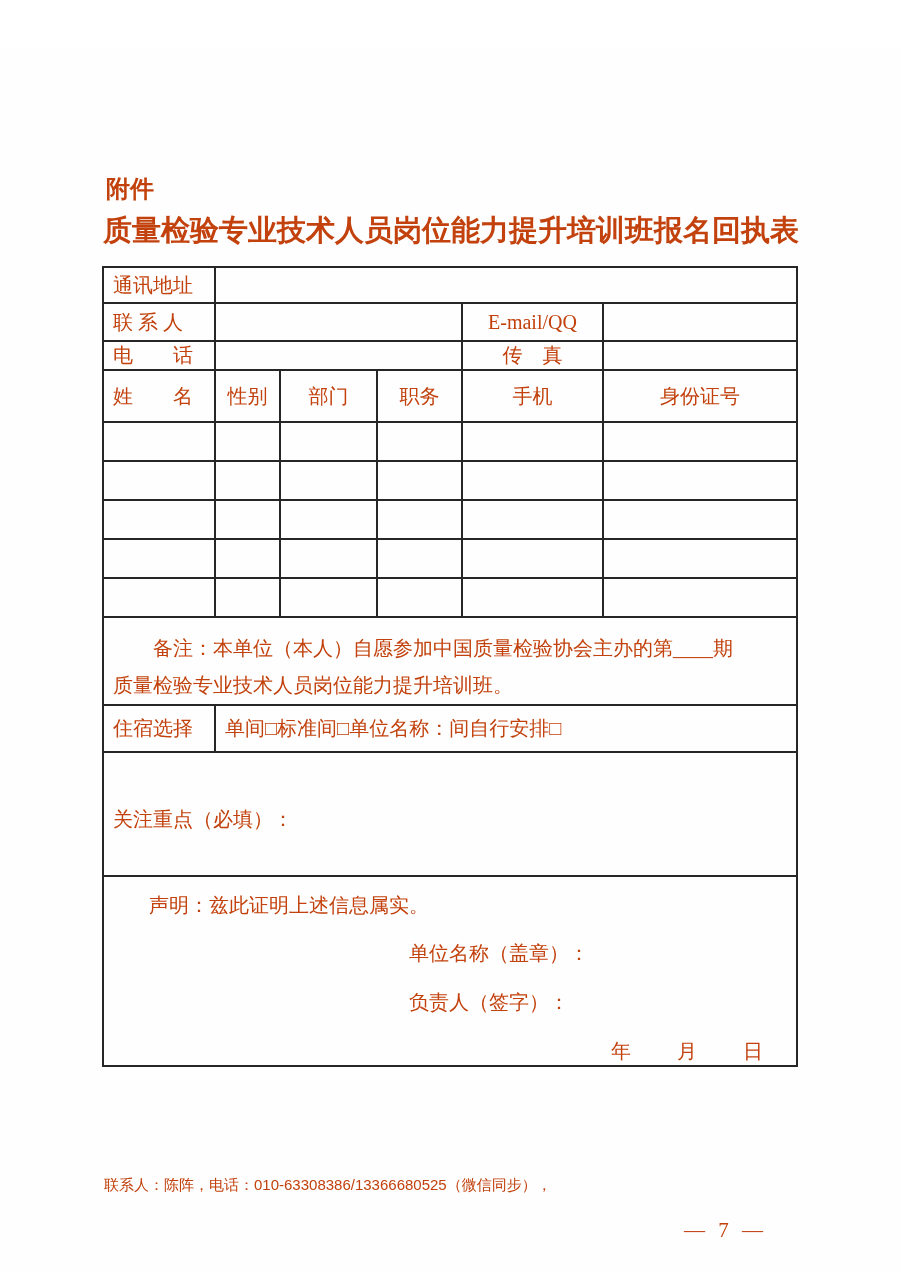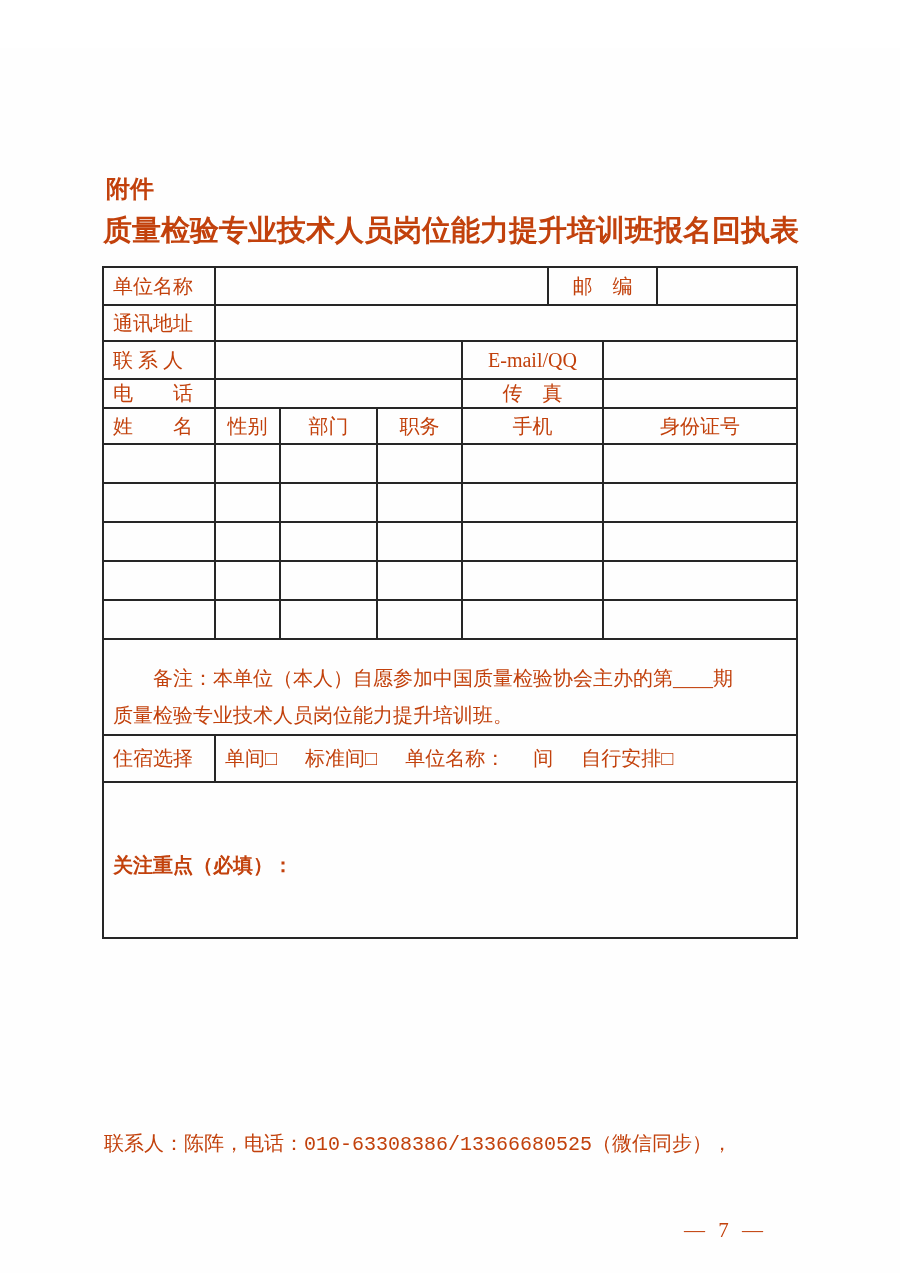--- a/index.html
+++ b/index.html
@@ -32,40 +32,40 @@
     border:2px solid #262626;
     padding:0 9px;
     vertical-align:middle;
     overflow:hidden;
   }
   td.lbl { text-align:left; white-space:nowrap; }
   td.ctr { text-align:center; padding:0 2px; white-space:nowrap; }
   tr.r-std   { height:38px; }
   tr.r-addr  { height:36px;padding-left:24px; }
   tr.r-tel   { height:26px; }
-  tr.r-head  { height:36px; }
+  tr.r-head  { height:52px; }
   tr.r-empty { height:39px; }
   tr.r-remark { height:81px; }
   tr.r-accom  { height:47px; }
-  tr.r-focus  { height:156px;font-weight:bold; }
+  tr.r-focus  { height:124px; }
   tr.r-decl   { height:189px; }
   td.top { vertical-align:top; }
-  .remark-wrap { padding-top:20px; line-height:37px; }
+  .remark-wrap { padding-top:12px; line-height:37px; }
   .remark-l1 { text-indent:40px; white-space:nowrap; }
   .remark-l2 { white-space:nowrap; }
-  .accom-opts { display:flex; align-items:center; gap:28px; white-space:nowrap; }
+  .accom-opts { display:flex; align-items:center; white-space:nowrap; }
   .focus-label { padding-top:10px; }
   .decl-statement { margin:14px 0 0 36px; line-height:28px; white-space:nowrap; }
   .decl-seal      { margin:20px 0 0 296px; line-height:28px; white-space:nowrap; }
   .decl-signer    { margin:21px 0 0 296px; line-height:28px; white-space:nowrap; }
   .decl-date      { margin:21px 0 0 498px; line-height:28px; white-space:nowrap; letter-spacing:2px; }
   .footer {
-    position:absolute; left:104px; top:1074px; width:700px;
-    font-size:20px; line-height:46px;
-    font-family:Liberation Mono, monospace;
+    position:absolute; left:104px; top:1114px; width:700px;
+    font-size:15px; line-height:46px;
+    font-family:Liberation Sans, sans-serif;
   }
   .pageno {
     position:absolute; left:684px; top:1170px;
     font-size:21px; letter-spacing:4px; white-space:nowrap;
   }
 </style>
 </head>
 <body>
 
 <div class="page">
@@ -80,26 +80,20 @@
         <col style="width:65px">
         <col style="width:97px">
         <col style="width:85px">
       <col style="width:86px">
         <col style="width:55px">
         <col style="width:54px">
         <col style="width:140px">
     </colgroup>
 
     <tbody>
-        <tr class="r-std">
-      <td class="lbl">单位名称</td>
-      <td colspan="4"></td>
-      <td colspan="2" class="ctr">邮　编</td>
-      <td></td>
-    </tr>
 
     <tr class="r-addr">
       <td class="lbl">通讯地址</td>
       <td colspan="7"></td>
     </tr>
 
     <tr class="r-std">
       <td class="lbl">联 系 人</td>
       <td colspan="3"></td>
       <td colspan="2" class="ctr">E-mail/QQ</td>
@@ -184,20 +178,28 @@
         </div>
       </td>
     </tr>
 
     <tr class="r-focus">
       <td colspan="8" class="top">
         <div class="focus-label">关注重点（必填）：</div>
       </td>
     </tr>
 
+    <tr class="r-decl">
+      <td colspan="8" class="top">
+        <div class="decl-statement">声明：兹此证明上述信息属实。</div>
+        <div class="decl-seal">单位名称（盖章）：</div>
+        <div class="decl-signer">负责人（签字）：</div>
+        <div class="decl-date">年　　月　　日</div>
+      </td>
+    </tr>
   </tbody>
     </table>
 
   <div class="footer">
     <div>联系人：陈阵，电话：010-63308386/13366680525（微信同步），</div>
   </div>
 
   <div class="pageno">— 7 —</div>
 
 </div>

